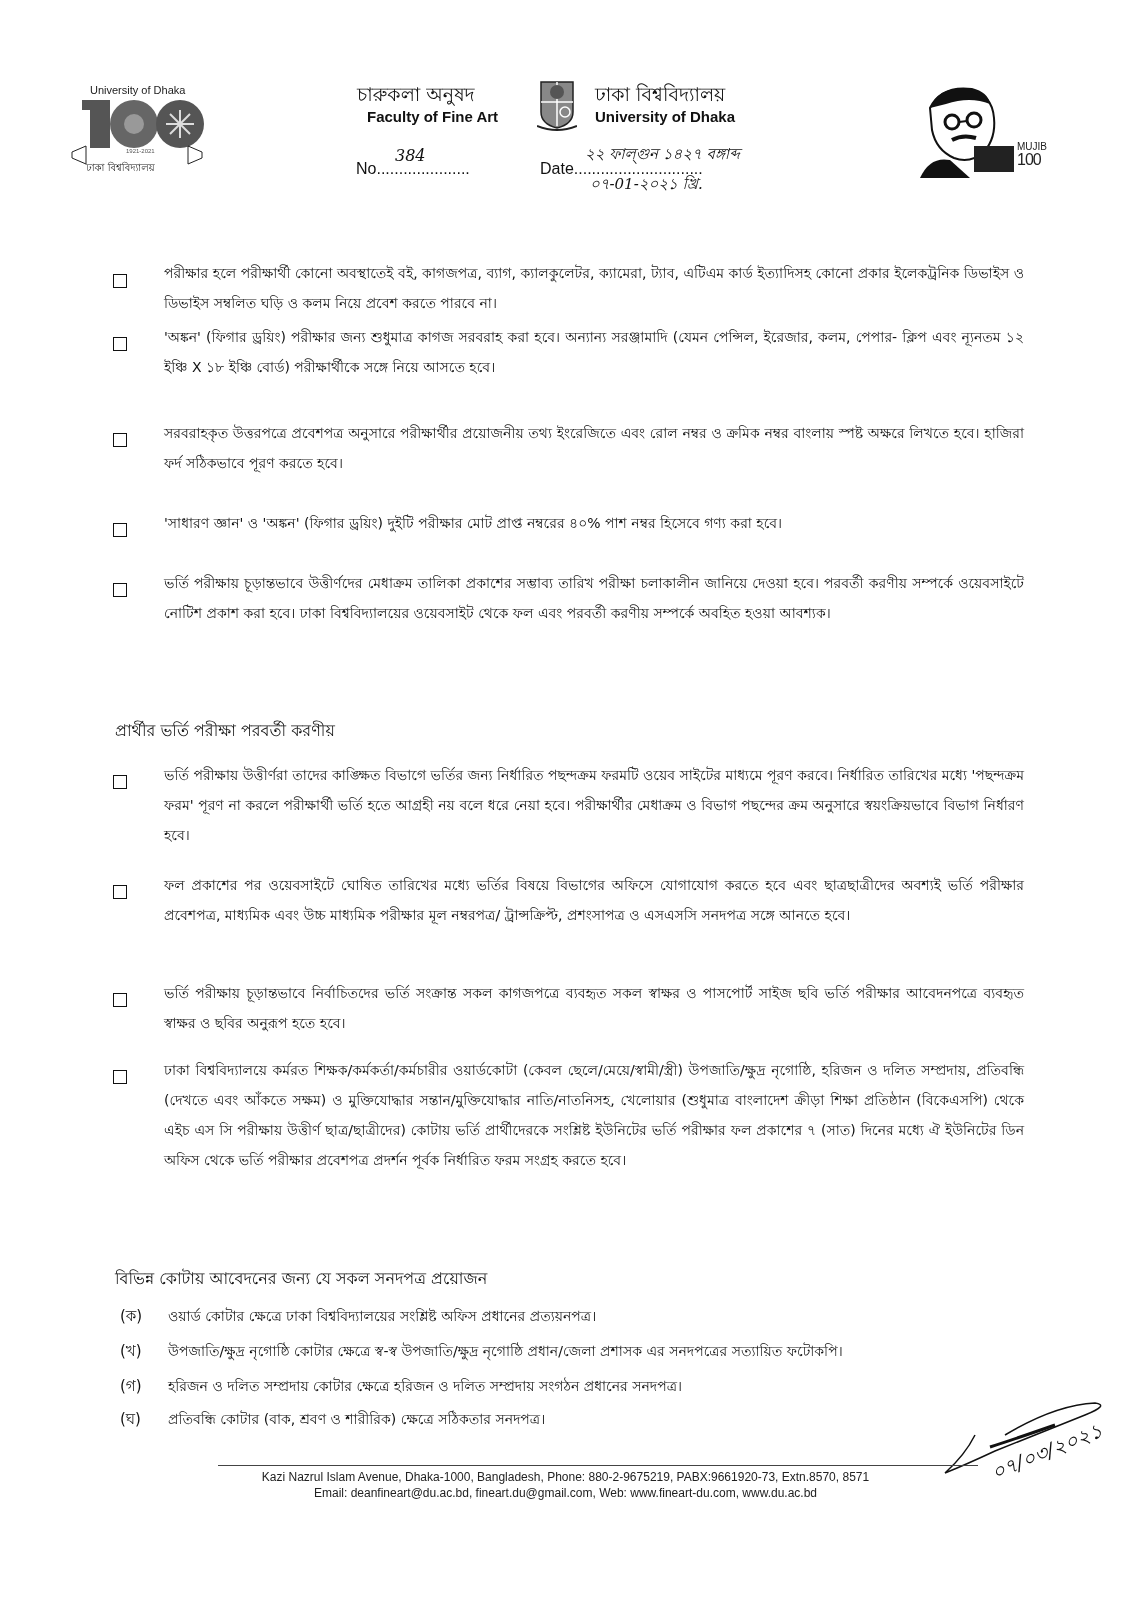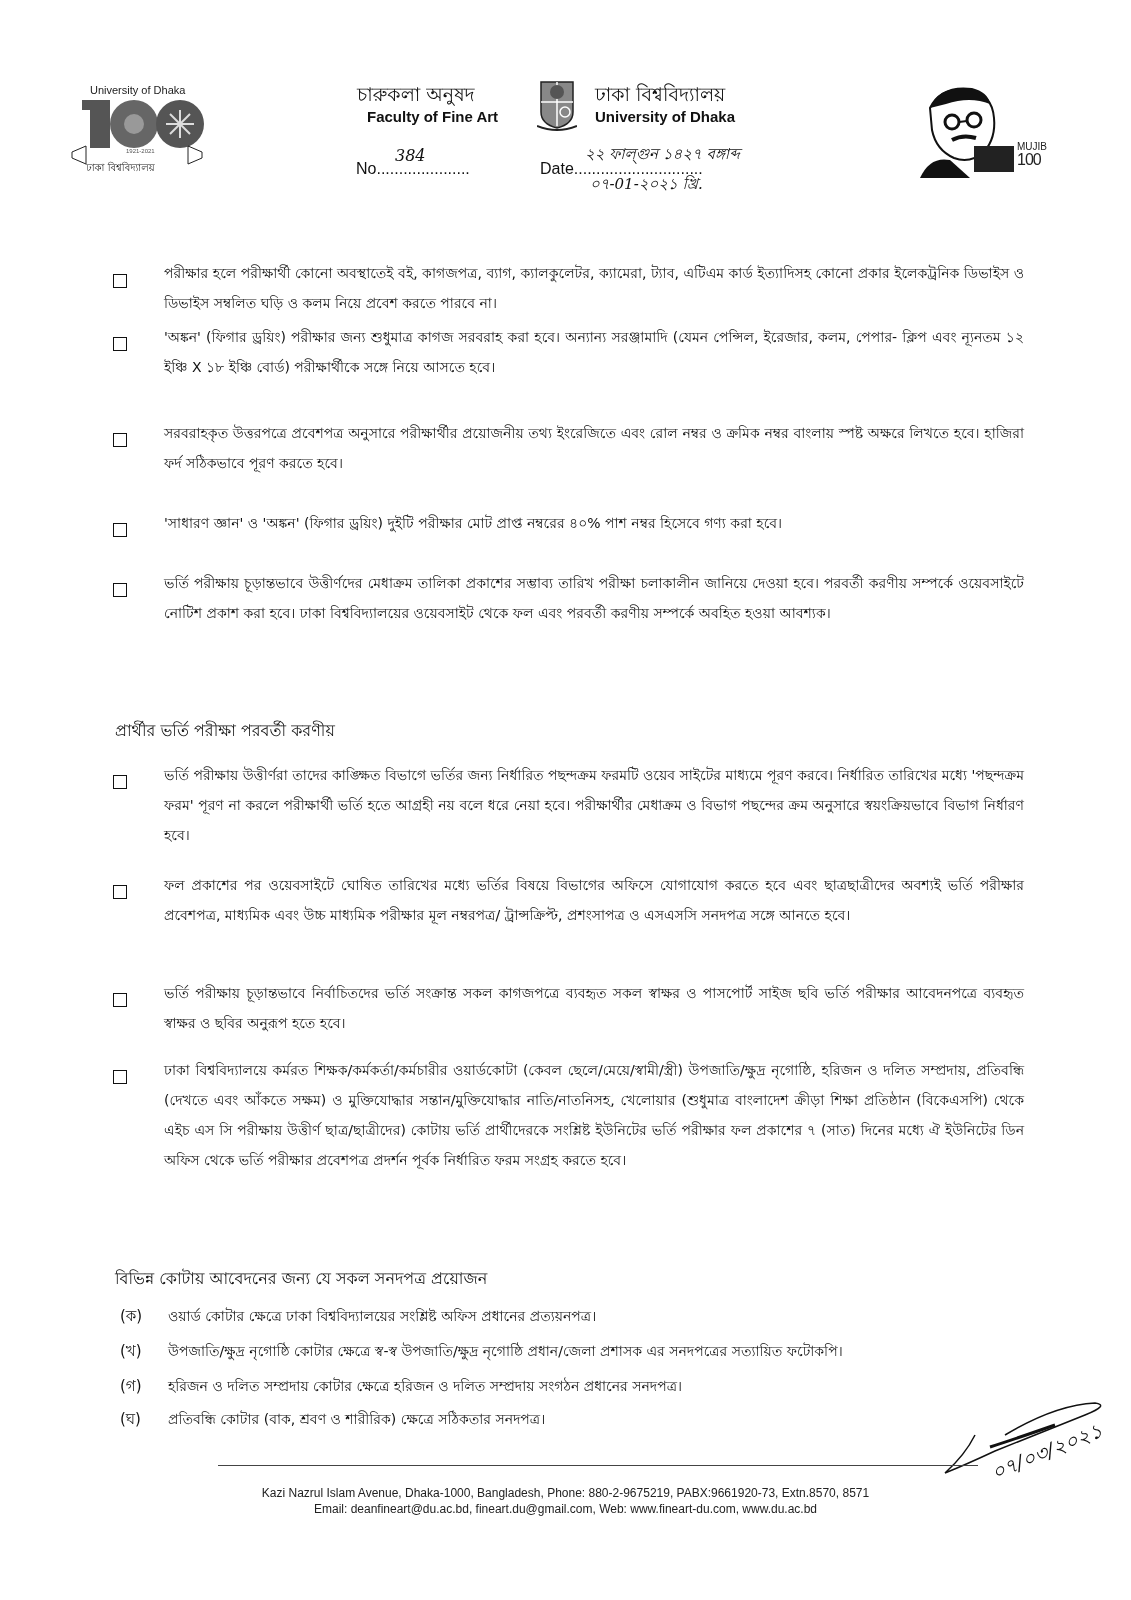--- a/index.html
+++ b/index.html
@@ -31,21 +31,21 @@
   
   .para { position: absolute; left: 164px; width: 860px; font-size: 14px; line-height: 30px; color: #111; text-align: justify; }
   .box { position: absolute; left: 113px; width: 12px; height: 12px; border: 1.5px solid #111; background: #fff; }
   .section-title { position: absolute; left: 115px; font-size: 16px; color: #111; white-space: nowrap; }
   .quota-item { position: absolute; left: 120px; font-size: 14px; color: #111; white-space: nowrap; }
   .quota-item .mark { display: inline-block; width: 48px; font-size: 15px; }
 
   
   .signature { position: absolute; left: 935px; top: 1395px; width: 190px; height: 90px; }
   .footer-rule { position: absolute; left: 218px; top: 1465px; width: 760px; height: 1px; background: #444; }
-  .footer-line { position: absolute; left: 0; width: 1131px; text-align: center; font-family: "Liberation Sans", sans-serif; font-size: 12px; color: #222; white-space: nowrap; margin-top: 16px; }
+  .footer-line { position: absolute; left: 0; width: 1131px; text-align: center; font-family: "Liberation Sans", sans-serif; font-size: 12px; color: #222; white-space: nowrap; }
 </style>
 </head>
 <body>
 
 <div class="logo-left">
   <span class="uni-en">University of Dhaka</span>
   <svg width="150" height="70" viewBox="0 0 150 70">
     <rect x="28" y="4" width="20" height="48" fill="#555"></rect>
     <rect x="20" y="4" width="14" height="10" fill="#555"></rect>
     <circle cx="72" cy="28" r="24" fill="#666"></circle>

